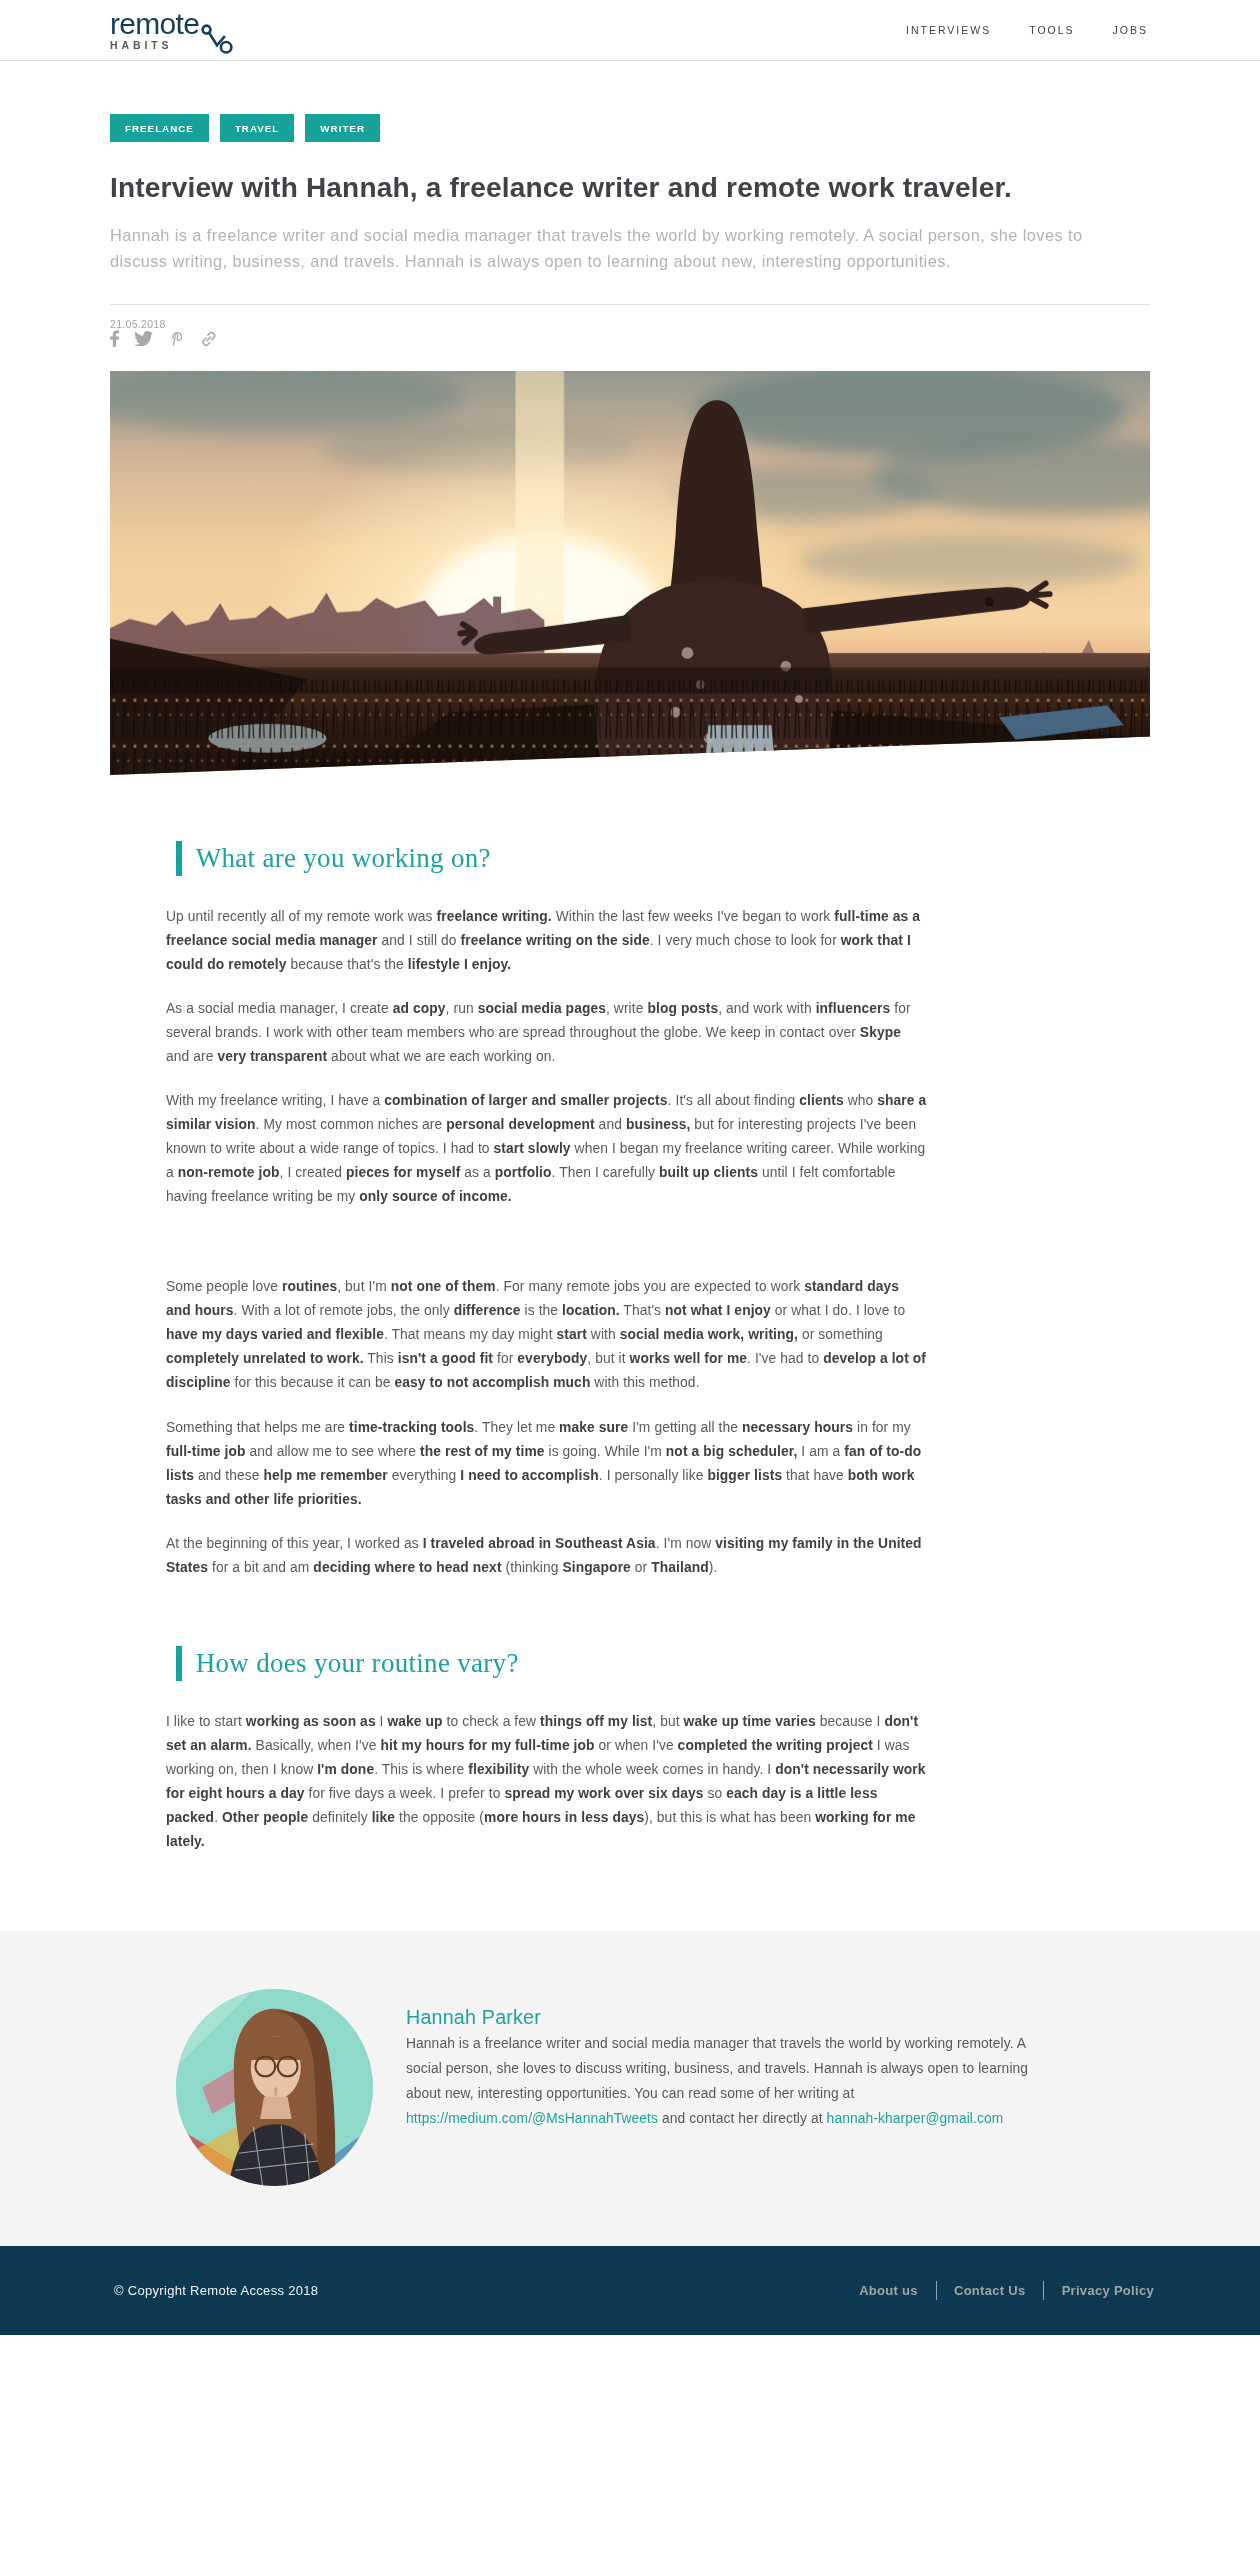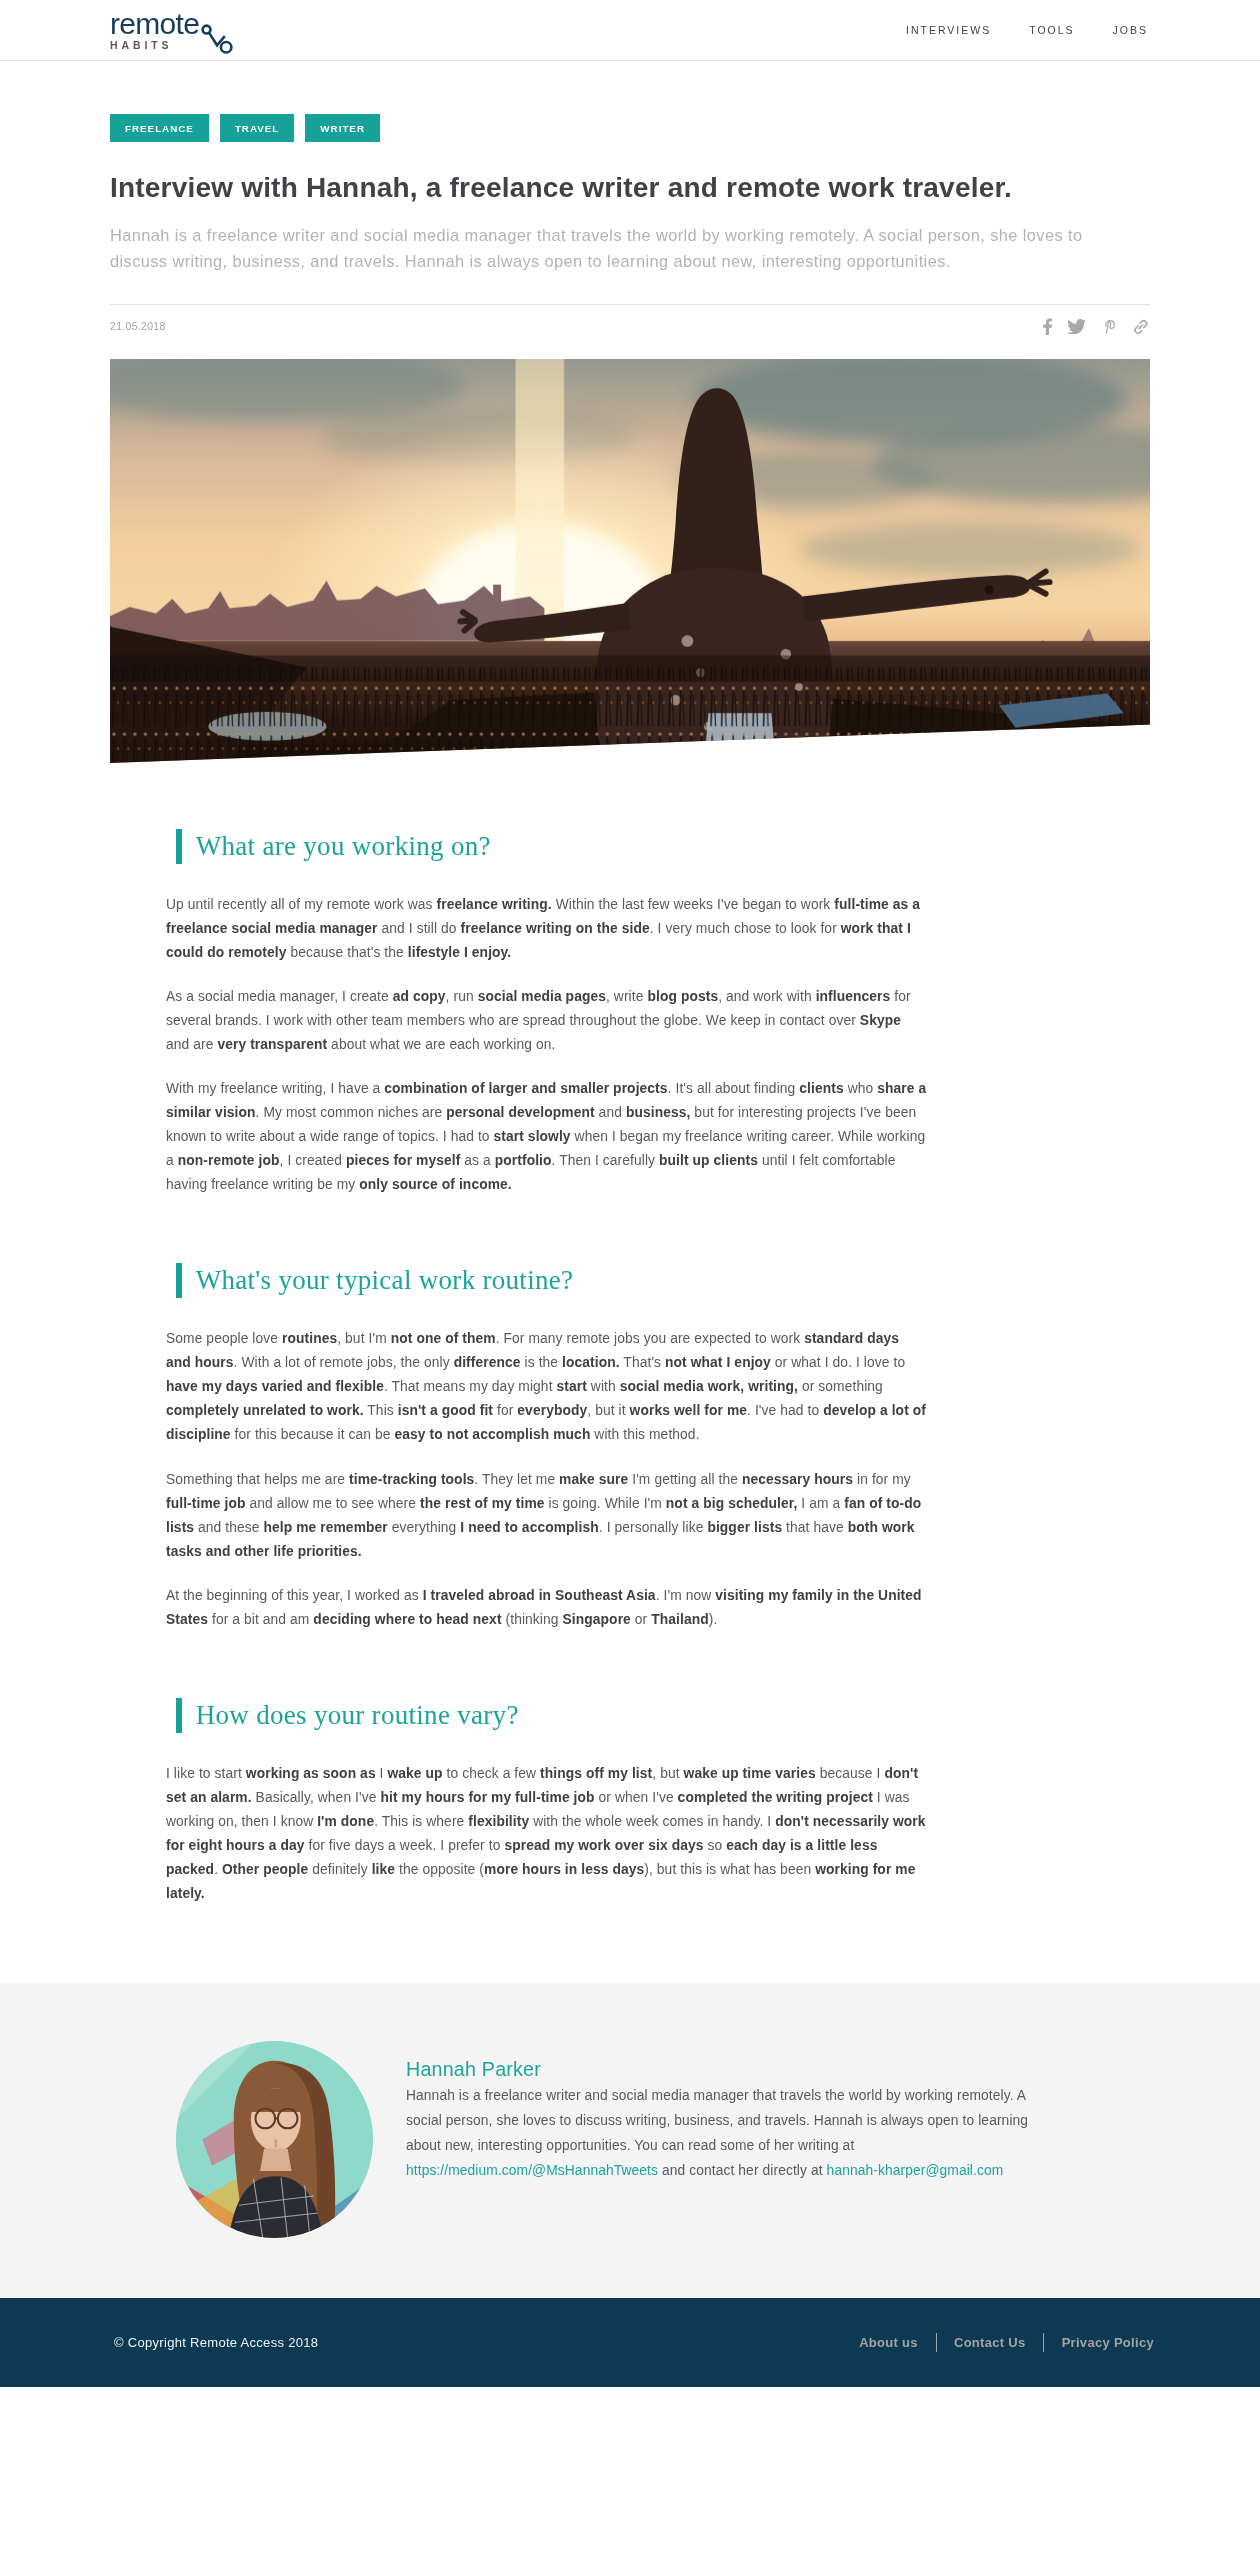--- a/index.html
+++ b/index.html
@@ -15,21 +15,21 @@
   .main-nav { display:flex; gap:38px; }
   .nav-item { font-size:10.5px; letter-spacing:2px; color:#3e4245; cursor:pointer; text-decoration:none; }
 
   
   .container { width:1040px; margin:0 auto; }
   .tags-row { margin-top:53px; display:flex; gap:11px; }
   .tag { background:#16a19a; color:#fff; font-size:9.8px; font-weight:700; letter-spacing:1px; padding:8.5px 15px; cursor:pointer; }
   .article-title { margin:27.6px 0 0; font-size:28px; line-height:35px; font-weight:700; color:#3f4347; letter-spacing:0.2px; max-width:998px; }
   .article-subtitle { margin-top:17px; font-size:16.4px; line-height:26px; color:#b1b3b5; letter-spacing:0.4px; max-width:1024px; }
   .meta-divider { border:none; border-top:0.7px solid #e3e3e3; margin:30px 0 0; }
-  .meta-row { display:flex; justify-content:space-between; align-items:center; padding-top:13px; }
+  .meta-row { display:flex; justify-content:space-between; padding-top:13px;flex-direction:column; }
   .article-date { font-size:10.5px; color:#a0a2a4; letter-spacing:0.3px; }
   .share-icons { display:flex; align-items:center; gap:15px; }
   .share-icons svg { display:block; cursor:pointer; }
 
   
   .hero { margin-top:23.6px; height:404px; overflow:hidden; clip-path:polygon(0 0, 100% 0, 100% 90.5%, 0 100%); }
   .hero svg { display:block; width:100%; height:100%; }
 
   
   .qa-section { margin-top:66px; }
@@ -218,24 +218,20 @@
       <h2>What are you working on?</h2>
     </div>
     <div class="section-body">
       <p>Up until recently all of my remote work was <b>freelance writing.</b> Within the last few weeks I've began to work <b>full-time as a freelance social media manager</b> and I still do <b>freelance writing on the side</b>. I very much chose to look for <b>work that I could do remotely</b> because that's the <b>lifestyle I enjoy.</b></p>
       <p>As a social media manager, I create <b>ad copy</b>, run <b>social media pages</b>, write <b>blog posts</b>, and work with <b>influencers</b> for several brands. I work with other team members who are spread throughout the globe. We keep in contact over <b>Skype</b> and are <b>very transparent</b> about what we are each working on.</p>
       <p>With my freelance writing, I have a <b>combination of larger and smaller projects</b>. It's all about finding <b>clients</b> who <b>share a similar vision</b>. My most common niches are <b>personal development</b> and <b>business,</b> but for interesting projects I've been known to write about a wide range of topics. I had to <b>start slowly</b> when I began my freelance writing career. While working a <b>non-remote job</b>, I created <b>pieces for myself</b> as a <b>portfolio</b>. Then I carefully <b>built up clients</b> until I felt comfortable having freelance writing be my <b>only source of income.</b></p>
     </div>
   </section>
 
   <section class="qa-section">
-    <div class="section-heading">
-      <span class="heading-bar"></span>
-      <h2>What's your typical work routine?</h2>
-    </div>
     <div class="section-body">
       <p>Some people love <b>routines</b>, but I'm <b>not one of them</b>. For many remote jobs you are expected to work <b>standard days and hours</b>. With a lot of remote jobs, the only <b>difference</b> is the <b>location.</b> That's <b>not what I enjoy</b> or what I do. I love to <b>have my days varied and flexible</b>. That means my day might <b>start</b> with <b>social media work, writing,</b> or something <b>completely unrelated to work.</b> This <b>isn't a good fit</b> for <b>everybody</b>, but it <b>works well for me</b>. I've had to <b>develop a lot of discipline</b> for this because it can be <b>easy to not accomplish much</b> with this method.</p>
       <p>Something that helps me are <b>time-tracking tools</b>. They let me <b>make sure</b> I'm getting all the <b>necessary hours</b> in for my <b>full-time job</b> and allow me to see where <b>the rest of my time</b> is going. While I'm <b>not a big scheduler,</b> I am a <b>fan of to-do lists</b> and these <b>help me remember</b> everything <b>I need to accomplish</b>. I personally like <b>bigger lists</b> that have <b>both work tasks and other life priorities.</b></p>
       <p>At the beginning of this year, I worked as <b>I traveled abroad in Southeast Asia</b>. I'm now <b>visiting my family in the United States</b> for a bit and am <b>deciding where to head next</b> (thinking <b>Singapore</b> or <b>Thailand</b>).</p>
     </div>
   </section>
 
   <section class="qa-section">
     <div class="section-heading">
       <span class="heading-bar"></span>

